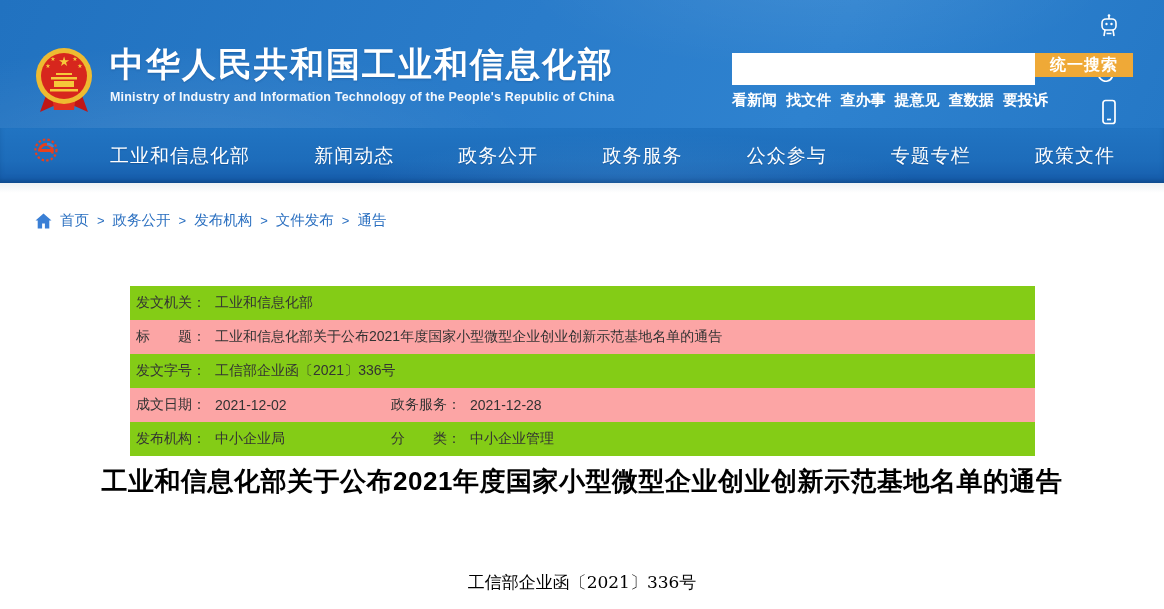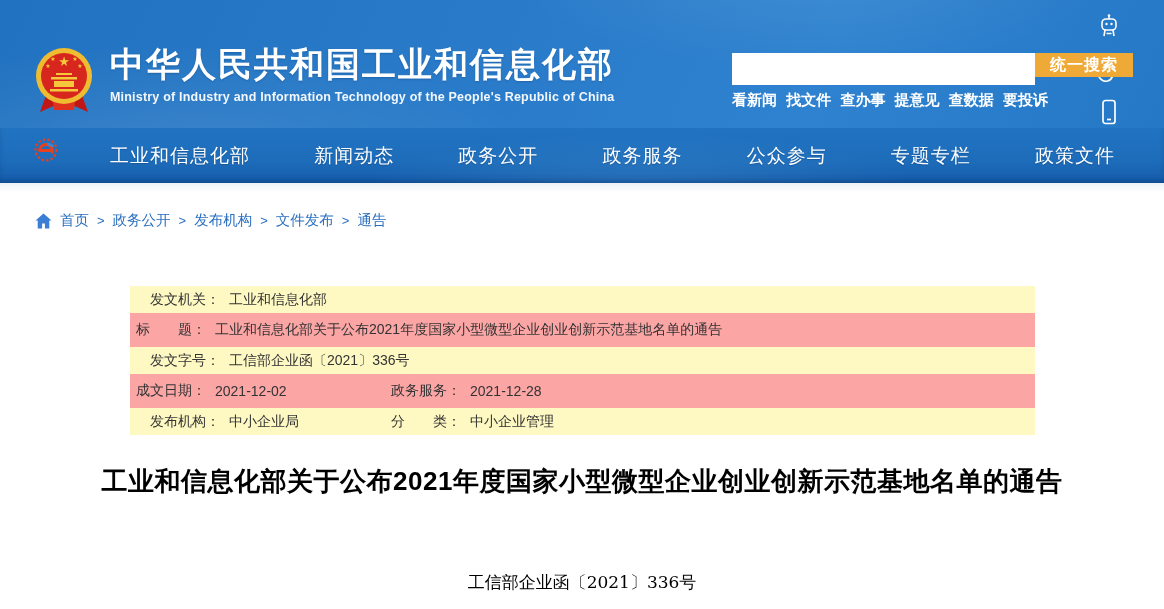--- a/index.html
+++ b/index.html
@@ -56,21 +56,21 @@
 
   
   .breadcrumb { position:absolute; left:35px; top:211px; display:flex; align-items:center; gap:8px;
     font-size:14.5px; color:#2a6fc0; }
   .crumb { cursor:pointer; white-space:nowrap; }
   .crumb-sep { color:#2a6fc0; font-size:13px; }
 
   
   .meta-table { position:absolute; left:130px; top:286px; width:905px; font-size:14px; color:#333; }
   .meta-row { position:relative; width:905px; display:flex; align-items:center; }
-  .meta-row.gray { background:#fef9c3; height:27px;padding-left:14px; }
+  .meta-row.gray { background:#84cc16; height:34px; }
   .meta-row.white { background:#fca5a5; height:34px; }
   .meta-cell { display:flex; align-items:center; padding-left:6px; white-space:nowrap; }
   .meta-cell.second { position:absolute; left:261px; top:0; height:100%; padding-left:0; }
   .meta-label { color:#333; }
   .meta-value { margin-left:9px; color:#333; }
 
   
   .article-title { position:absolute; left:0; top:464px; width:1164px; text-align:center;
     font-size:26px; font-weight:bold; color:#000; letter-spacing:0.5px; }
   .doc-number { position:absolute; left:0; top:571px; width:1164px; text-align:center;

